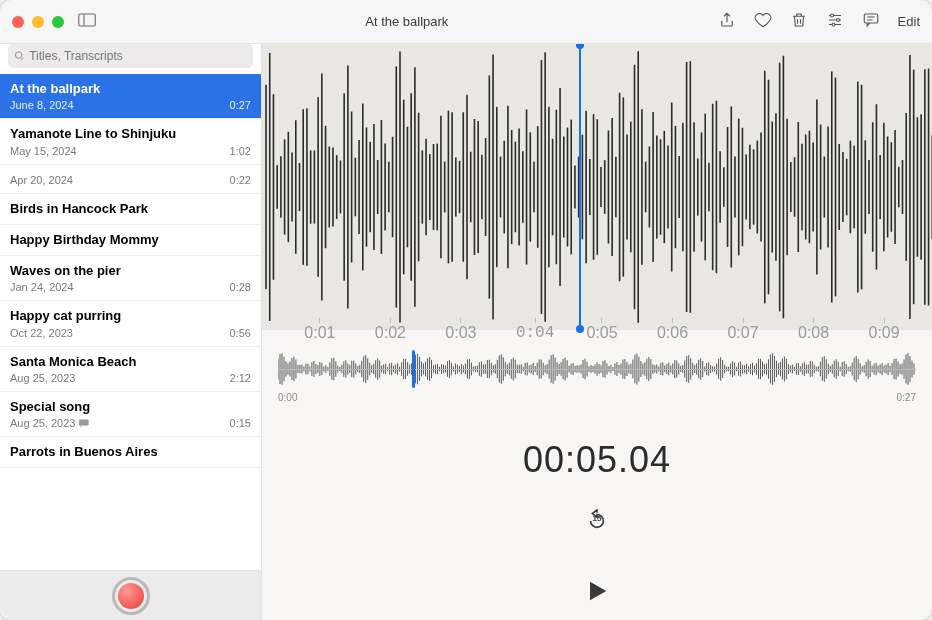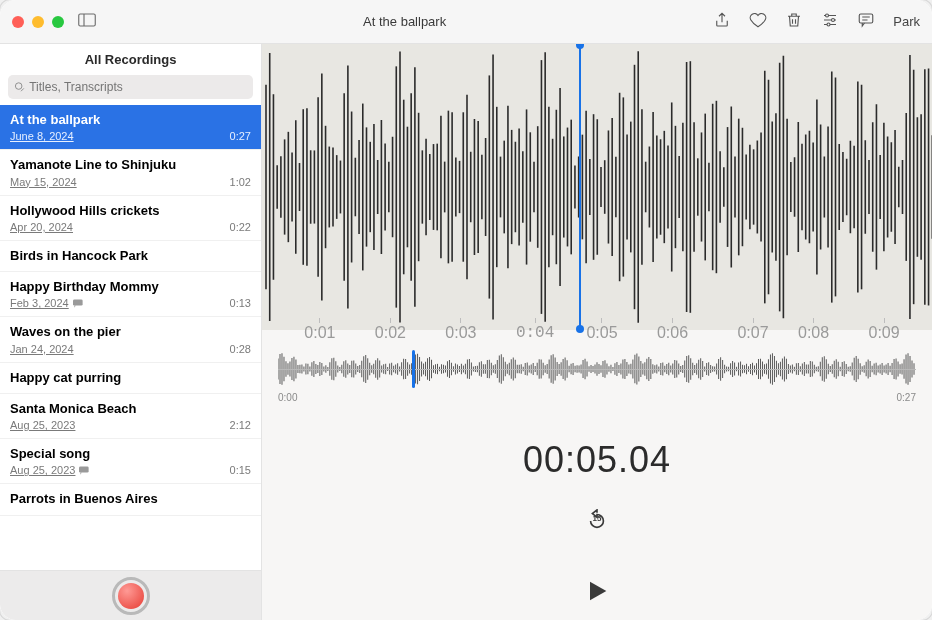--- a/index.html
+++ b/index.html
@@ -35,21 +35,21 @@
   .search{ margin:0 8px 6px; height:24px; background:#eceaea; border-radius:5px; display:flex; align-items:center; padding:0 6px; gap:4px;}
   .search svg{ width:12px; height:12px; stroke:#8a8a8a; fill:none; stroke-width:2;}
   .search input{ border:none; background:transparent; outline:none; font-size:12px; color:#4d7c0f; width:100%;}
   .recordings{ flex:1; overflow-y:auto;}
   .rec{ padding:7px 10px 7px 10px; border-bottom:1px solid #f0f0f0; cursor:default;}
   .rec.selected{ background:#2a72e5; color:#fff;}
   .rec .rt{ font-size:13px; font-weight:600; line-height:1.25; }
   .rec .rb{ display:flex; justify-content:space-between; font-size:11px; margin-top:2px;}
   .rec:not(.selected) .rb{ color:#7a7a7a;align-items:center;}
   .rec.selected .rb{ color:#e6efff;}
-  .rec .rb .badge{ display:inline-flex; align-items:center; gap:4px;text-decoration:underline;}
+  .rec .rb .badge{ display:inline-flex; align-items:center; gap:4px;}
   .rec .rb .badge svg{ width:11px;height:9px; fill:#9a9a9a;}
 
   .record-footer{ border-top:1px solid #e3e3e3; background:#ecebeb; height:50px; display:flex; align-items:center; justify-content:center;}
   .record-btn{ width:38px; height:38px; border:3px solid #b9b9b9; border-radius:50%; display:flex; align-items:center; justify-content:center;}
   .record-btn span{ width:26px; height:26px; border-radius:50%; background: radial-gradient(circle at 35% 30%, #ff9a95, #e63c33);}
 
   .main{ flex:1; display:flex; flex-direction:column; background:#f7f6f5;}
   .wave-large{ height:286px; background:#e8e7e2; position:relative; display:flex; align-items:center; justify-content:center;}
   .wave-large svg{ width:100%; height:100%;}
   .playhead{ position:absolute; left:47.3%; top:0; bottom:0; width:2px; background:#1872e7;}
@@ -111,27 +111,26 @@
             <circle cx="8" cy="6" r="2" fill="#f6f6f6"></circle>
             <circle cx="16" cy="12" r="2" fill="#f6f6f6"></circle>
             <circle cx="10" cy="18" r="2" fill="#f6f6f6"></circle>
           </svg></div>
       <div class="ico"><svg viewBox="0 0 24 24">
             <rect x="3" y="4" width="18" height="12" rx="2"></rect>
             <path d="M10 16l-3 4v-4"></path>
             <line x1="7" y1="8" x2="17" y2="8"></line>
             <line x1="7" y1="12" x2="14" y2="12"></line>
           </svg></div>
-      <div class="edit-btn">Park</div>
+      <div class="edit-btn">Edit</div>
     </div>
   </div>
 
   <div class="body">
     <div class="sidebar">
-      <div class="sidebar-header">All Recordings</div>
       <div class="search">
         <svg viewBox="0 0 24 24">
             <circle cx="10" cy="10" r="7"></circle>
             <line x1="15" y2="15" x2="21" y1="21"></line>
           </svg>
         <input placeholder="Titles, Transcripts" style="">
       </div>
       <div class="recordings" id="recordings">
           <div class="rec selected">
             <div class="rt">At the ballpark</div>
@@ -141,48 +140,44 @@
             </div>
           </div>
           <div class="rec">
             <div class="rt">Yamanote Line to Shinjuku</div>
             <div class="rb">
               <span class="badge">May 15, 2024</span>
               <span>1:02</span>
             </div>
           </div>
           <div class="rec">
-            <div class="rt">Hollywood Hills crickets</div>
             <div class="rb">
               <span class="badge">Apr 20, 2024</span>
               <span>0:22</span>
             </div>
           </div>
           <div class="rec">
             <div class="rt">Birds in Hancock Park</div>
           </div>
           <div class="rec">
             <div class="rt">Happy Birthday Mommy</div>
-            <div class="rb">
-              <span class="badge">Feb 3, 2024 <svg viewBox="0 0 16 12">
-                  <rect x="0" y="0" width="14" height="9" rx="2"></rect>
-                  <path d="M4 9l-2 3v-3"></path>
-                </svg></span>
-              <span>0:13</span>
-            </div>
           </div>
           <div class="rec">
             <div class="rt">Waves on the pier</div>
             <div class="rb">
               <span class="badge">Jan 24, 2024</span>
               <span>0:28</span>
             </div>
           </div>
           <div class="rec">
             <div class="rt">Happy cat purring</div>
+            <div class="rb">
+              <span class="badge">Oct 22, 2023</span>
+              <span>0:56</span>
+            </div>
           </div>
           <div class="rec">
             <div class="rt">Santa Monica Beach</div>
             <div class="rb">
               <span class="badge">Aug 25, 2023</span>
               <span>2:12</span>
             </div>
           </div>
           <div class="rec">
             <div class="rt">Special song</div>
@@ -391,21 +386,21 @@
           </svg>
         <div class="playhead" style="left: 47.3%;"></div>
       </div>
       <div class="timeline" id="timeline">
           <div class="tick" style="left: 6.31579%;">0:01</div>
           <div class="tick" style="left: 16.8421%;">0:02</div>
           <div class="tick" style="left: 27.3684%;">0:03</div>
           <div class="tick" style="left: 37.8947%; font-family: Liberation Mono, monospace;">0:04</div>
           <div class="tick" style="left: 48.4211%;">0:05</div>
           <div class="tick" style="left: 58.9474%;">0:06</div>
-          <div class="tick" style="left: 69.4737%; margin-left: 10px;">0:07</div>
+          <div class="tick" style="left: 69.4737%;">0:07</div>
           <div class="tick" style="left: 80%;">0:08</div>
           <div class="tick" style="left: 90.5263%;">0:09</div>
         </div>
 
       <div class="mini-wave">
         <div class="baseline"></div>
         <svg id="miniwave" viewBox="0 0 636 38" preserveAspectRatio="none">
             <line x1="0" y1="8.40646873756315" x2="0" y2="29.593531262436848" stroke="#5a5a5a" stroke-width="1"></line>
             <line x1="1.9875" y1="4.091417713562802" x2="1.9875" y2="33.908582286437195" stroke="#5a5a5a" stroke-width="1"></line>
             <line x1="3.975" y1="3.3663914673446023" x2="3.975" y2="34.6336085326554" stroke="#5a5a5a" stroke-width="1"></line>

